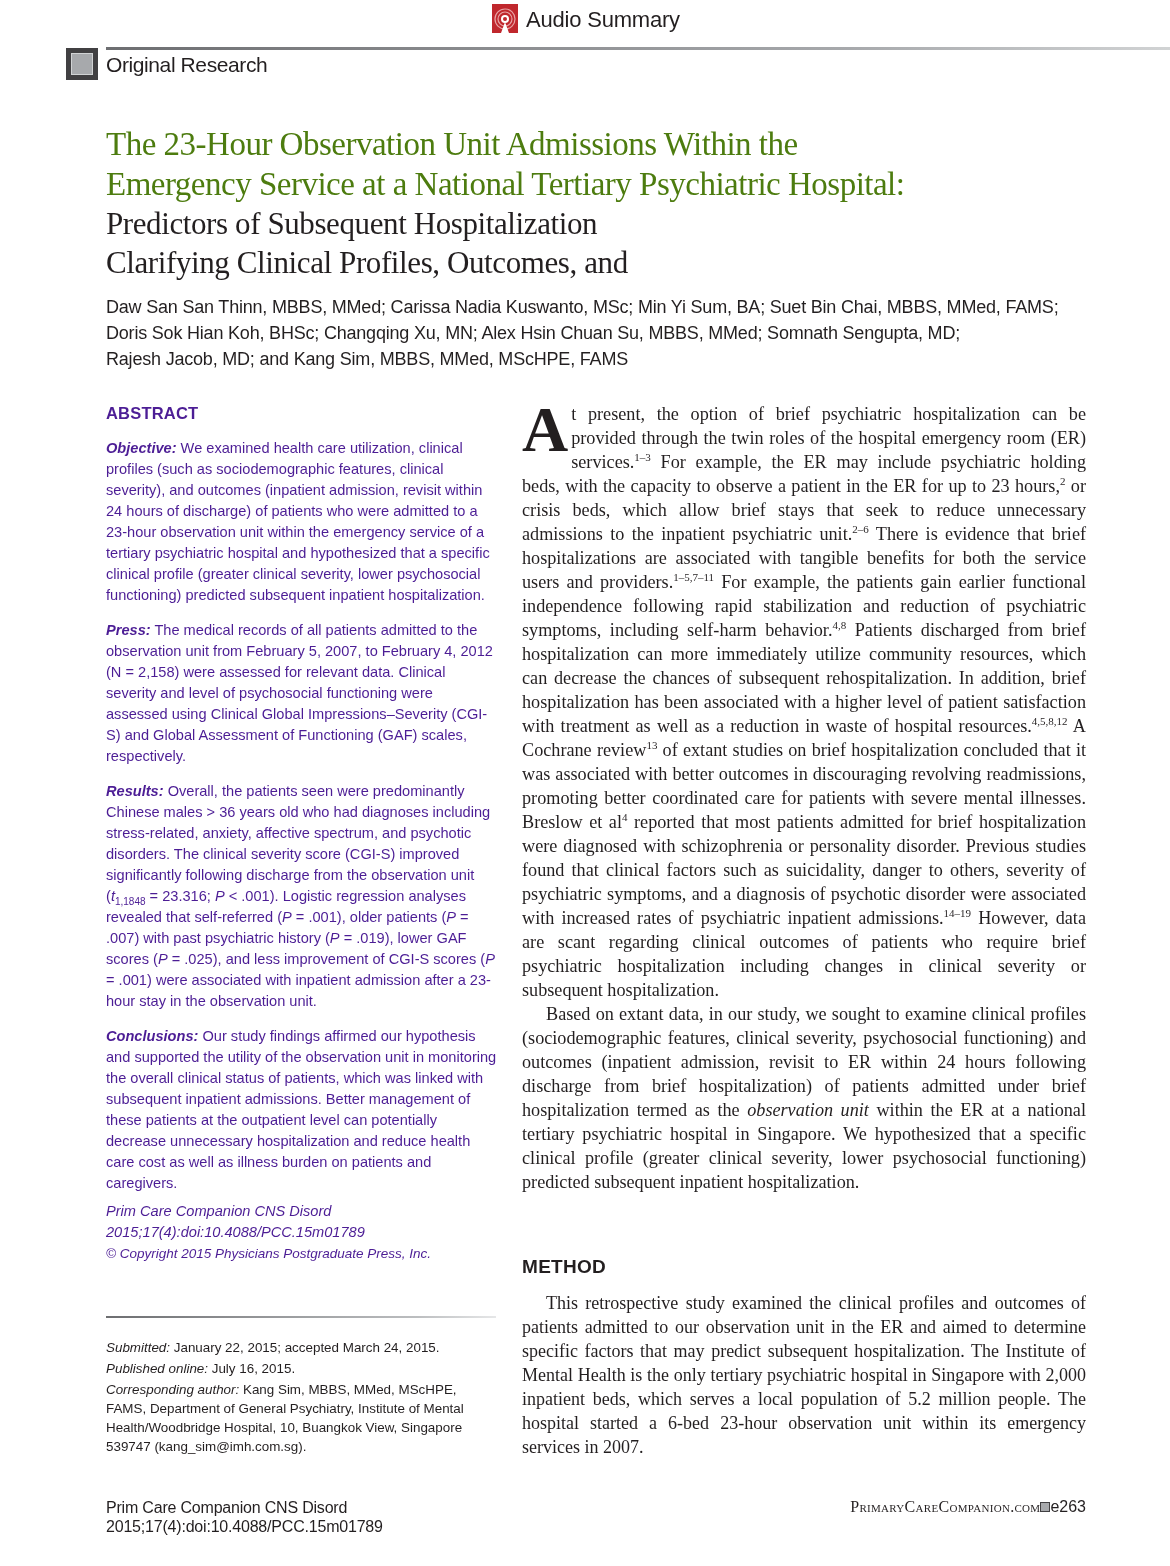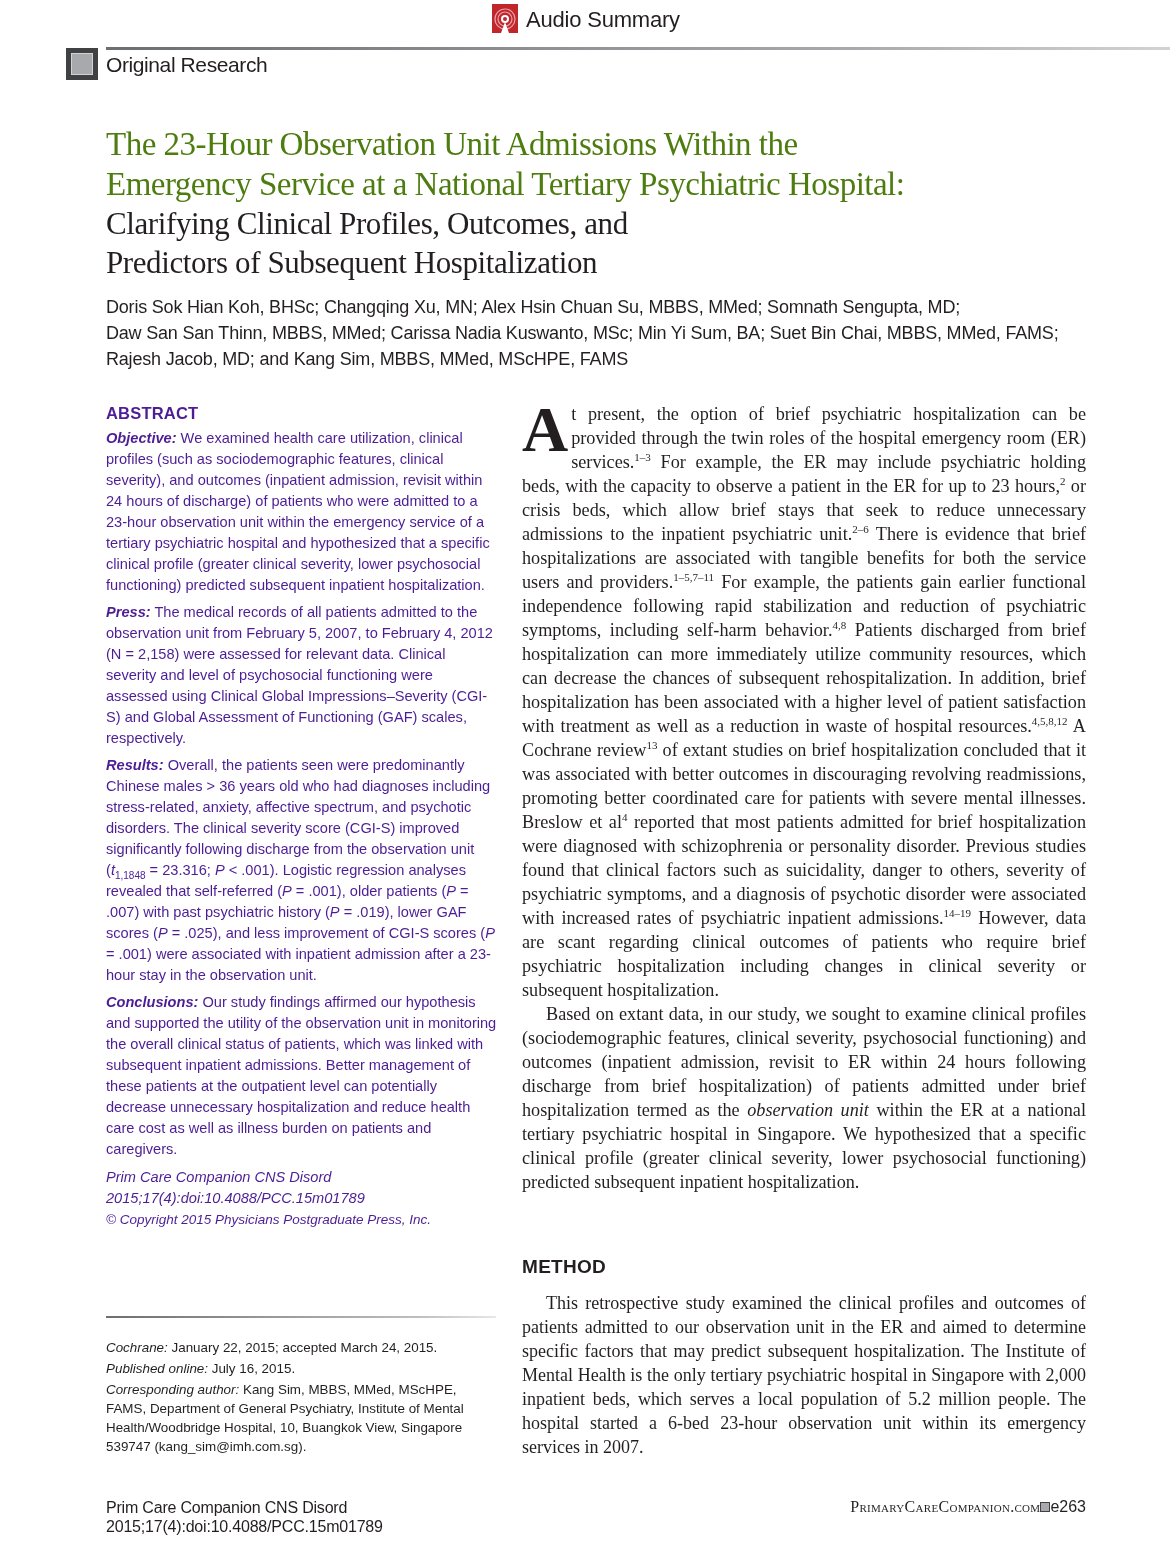--- a/index.html
+++ b/index.html
@@ -23,21 +23,21 @@
   
   .title { position: absolute; left: 106px; top: 124px; width: 1000px; }
   .title .main { font-size: 33px; font-weight: normal; line-height: 40px; letter-spacing: -0.5px; color: #4d7c0f; }
   .title .sub { font-size: 31px; line-height: 39px; letter-spacing: -0.4px; color: #231f20; }
 
   .authors { position: absolute; left: 106px; top: 294px; width: 1000px; font-size: 18px; line-height: 26px; color: #231f20; letter-spacing: -0.2px; }
 
   
   .abstract { position: absolute; left: 106px; top: 403px; width: 392px; font-size: 14.6px; line-height: 21px; color: #4c1d95; }
   .abstract h2 { font-size: 16.5px; margin: 0 0 1px 0; font-weight: bold; letter-spacing: 0.2px; }
-  .abstract p { margin: 4px 0 6px 0; }
+  .abstract p { margin: 14px 0 6px 0; }
   .abstract .lead { font-weight: bold; font-style: italic; }
   .abstract .cite { font-style: italic; margin-top: 7px; line-height: 21px; }
   .abstract .copy { font-style: italic; font-size: 13.5px; }
   .abs-rule { position: absolute; left: 106px; top: 1316px; width: 390px; height: 2px;
     background: linear-gradient(to right, #6d6e71, #bcbec0 80%, #e6e7e8); }
   .dates { position: absolute; left: 106px; top: 1338px; width: 392px; font-size: 13.4px; line-height: 19px; color: #231f20; }
   .dates p { margin: 0 0 2px 0; }
   .dates i { font-style: italic; }
 
   
@@ -75,47 +75,47 @@
 
 <div class="rule-top"></div>
 <div class="tag-box">
     <div class="inner"></div>
   </div>
 <div class="tag-label sans">Original Research</div>
 
 <div class="title serif">
   <div class="main">The 23-Hour Observation Unit Admissions Within the</div>
   <div class="main">Emergency Service at a National Tertiary Psychiatric Hospital:</div>
+  <div class="sub">Predictors of Subsequent Hospitalization</div>
   <div class="sub">Clarifying Clinical Profiles, Outcomes, and</div>
-  <div class="sub">Predictors of Subsequent Hospitalization</div>
 </div>
 
 <div class="authors sans">
+  <div>Daw San San Thinn, MBBS, MMed; Carissa Nadia Kuswanto, MSc; Min Yi Sum, BA; Suet Bin Chai, MBBS, MMed, FAMS;</div>
   <div>Doris Sok Hian Koh, BHSc; Changqing Xu, MN; Alex Hsin Chuan Su, MBBS, MMed; Somnath Sengupta, MD;</div>
-  <div>Daw San San Thinn, MBBS, MMed; Carissa Nadia Kuswanto, MSc; Min Yi Sum, BA; Suet Bin Chai, MBBS, MMed, FAMS;</div>
   <div>Rajesh Jacob, MD; and Kang Sim, MBBS, MMed, MScHPE, FAMS</div>
 </div>
 
 <div class="abstract sans">
   <h2>ABSTRACT</h2>
   <p><span class="lead">Objective:</span><span> We examined health care utilization, clinical profiles (such as sociodemographic features, clinical severity), and outcomes (inpatient admission, revisit within 24 hours of discharge) of patients who were admitted to a 23-hour observation unit within the emergency service of a tertiary psychiatric hospital and hypothesized that a specific clinical profile (greater clinical severity, lower psychosocial functioning) predicted subsequent inpatient hospitalization.</span></p>
   <p><span class="lead">Press:</span><span> The medical records of all patients admitted to the observation unit from February 5, 2007, to February 4, 2012 (N = 2,158) were assessed for relevant data. Clinical severity and level of psychosocial functioning were assessed using Clinical Global Impressions–Severity (CGI-S) and Global Assessment of Functioning (GAF) scales, respectively.</span></p>
   <p><span class="lead">Results:</span><span> Overall, the patients seen were predominantly Chinese males &gt; 36 years old who had diagnoses including stress-related, anxiety, affective spectrum, and psychotic disorders. The clinical severity score (CGI-S) improved significantly following discharge from the observation unit (</span><i>t</i><sub>1,1848</sub><span> = 23.316; </span><i>P</i><span> &lt; .001). Logistic regression analyses revealed that self-referred (</span><i>P</i><span> = .001), older patients (</span><i>P</i><span> = .007) with past psychiatric history (</span><i>P</i><span> = .019), lower GAF scores (</span><i>P</i><span> = .025), and less improvement of CGI-S scores (</span><i>P</i><span> = .001) were associated with inpatient admission after a 23-hour stay in the observation unit.</span></p>
   <p><span class="lead">Conclusions:</span><span> Our study findings affirmed our hypothesis and supported the utility of the observation unit in monitoring the overall clinical status of patients, which was linked with subsequent inpatient admissions. Better management of these patients at the outpatient level can potentially decrease unnecessary hospitalization and reduce health care cost as well as illness burden on patients and caregivers.</span></p>
   <div class="cite">
     <div>Prim Care Companion CNS Disord</div>
     <div>2015;17(4):doi:10.4088/PCC.15m01789</div>
     <div class="copy">© Copyright 2015 Physicians Postgraduate Press, Inc.</div>
   </div>
 </div>
 
 <div class="abs-rule"></div>
 
 <div class="dates sans">
-  <p><i>Cochrane:</i><span> January 22, 2015; accepted March 24, 2015.</span></p>
+  <p><i>Submitted:</i><span> January 22, 2015; accepted March 24, 2015.</span></p>
   <p><i>Published online:</i><span> July 16, 2015.</span></p>
   <p><i>Corresponding author:</i><span> Kang Sim, MBBS, MMed, MScHPE, FAMS, Department of General Psychiatry, Institute of Mental Health/Woodbridge Hospital, 10, Buangkok View, Singapore 539747 (kang_sim@imh.com.sg).</span></p>
 </div>
 
 <div class="body-col serif">
   <p><span class="dropcap">A</span><span>t present, the option of brief psychiatric hospitalization can be provided through the twin roles of the hospital emergency room (ER) services.</span><sup>1–3</sup><span> For example, the ER may include psychiatric holding beds, with the capacity to observe a patient in the ER for up to 23 hours,</span><sup>2</sup><span> or crisis beds, which allow brief stays that seek to reduce unnecessary admissions to the inpatient psychiatric unit.</span><sup>2–6</sup><span> There is evidence that brief hospitalizations are associated with tangible benefits for both the service users and providers.</span><sup>1–5,7–11</sup><span> For example, the patients gain earlier functional independence following rapid stabilization and reduction of psychiatric symptoms, including self-harm behavior.</span><sup>4,8</sup><span> Patients discharged from brief hospitalization can more immediately utilize community resources, which can decrease the chances of subsequent rehospitalization. In addition, brief hospitalization has been associated with a higher level of patient satisfaction with treatment as well as a reduction in waste of hospital resources.</span><sup>4,5,8,12</sup><span> A Cochrane review</span><sup>13</sup><span> of extant studies on brief hospitalization concluded that it was associated with better outcomes in discouraging revolving readmissions, promoting better coordinated care for patients with severe mental illnesses. Breslow et al</span><sup>4</sup><span> reported that most patients admitted for brief hospitalization were diagnosed with schizophrenia or personality disorder. Previous studies found that clinical factors such as suicidality, danger to others, severity of psychiatric symptoms, and a diagnosis of psychotic disorder were associated with increased rates of psychiatric inpatient admissions.</span><sup>14–19</sup><span> However, data are scant regarding clinical outcomes of patients who require brief psychiatric hospitalization including changes in clinical severity or subsequent hospitalization.</span></p>
   <p class="indent"><span>Based on extant data, in our study, we sought to examine clinical profiles (sociodemographic features, clinical severity, psychosocial functioning) and outcomes (inpatient admission, revisit to ER within 24 hours following discharge from brief hospitalization) of patients admitted under brief hospitalization termed as the </span><i>observation unit</i><span> within the ER at a national tertiary psychiatric hospital in Singapore. We hypothesized that a specific clinical profile (greater clinical severity, lower psychosocial functioning) predicted subsequent inpatient hospitalization.</span></p>
 </div>
 
 <div class="method-h sans">METHOD</div>

